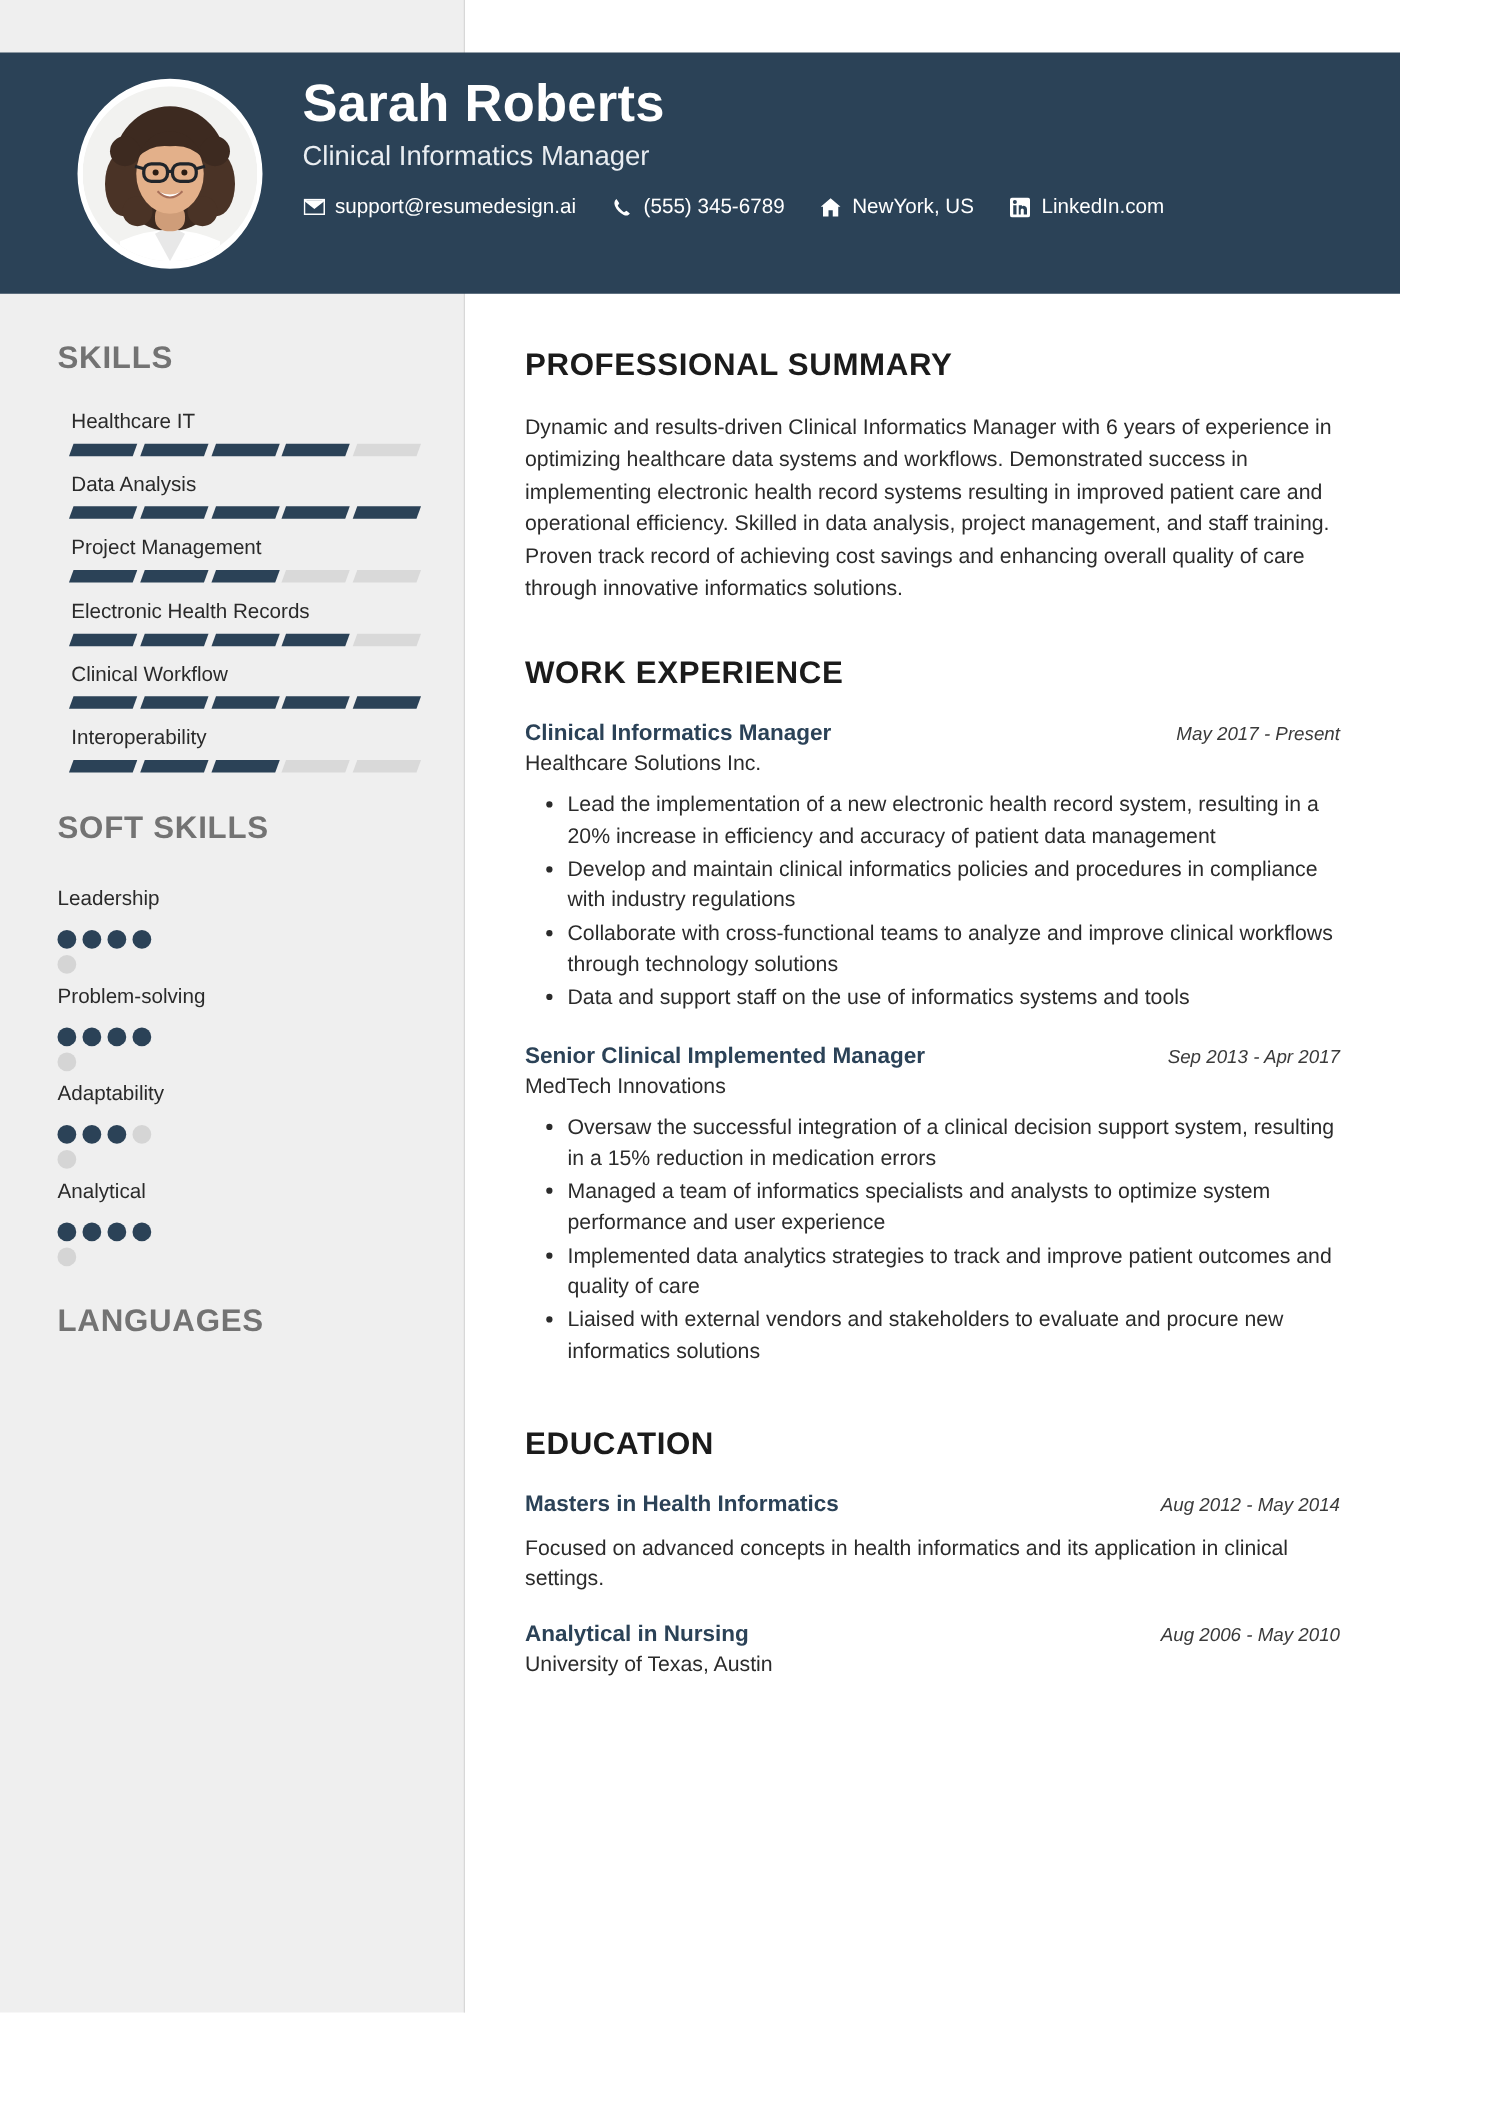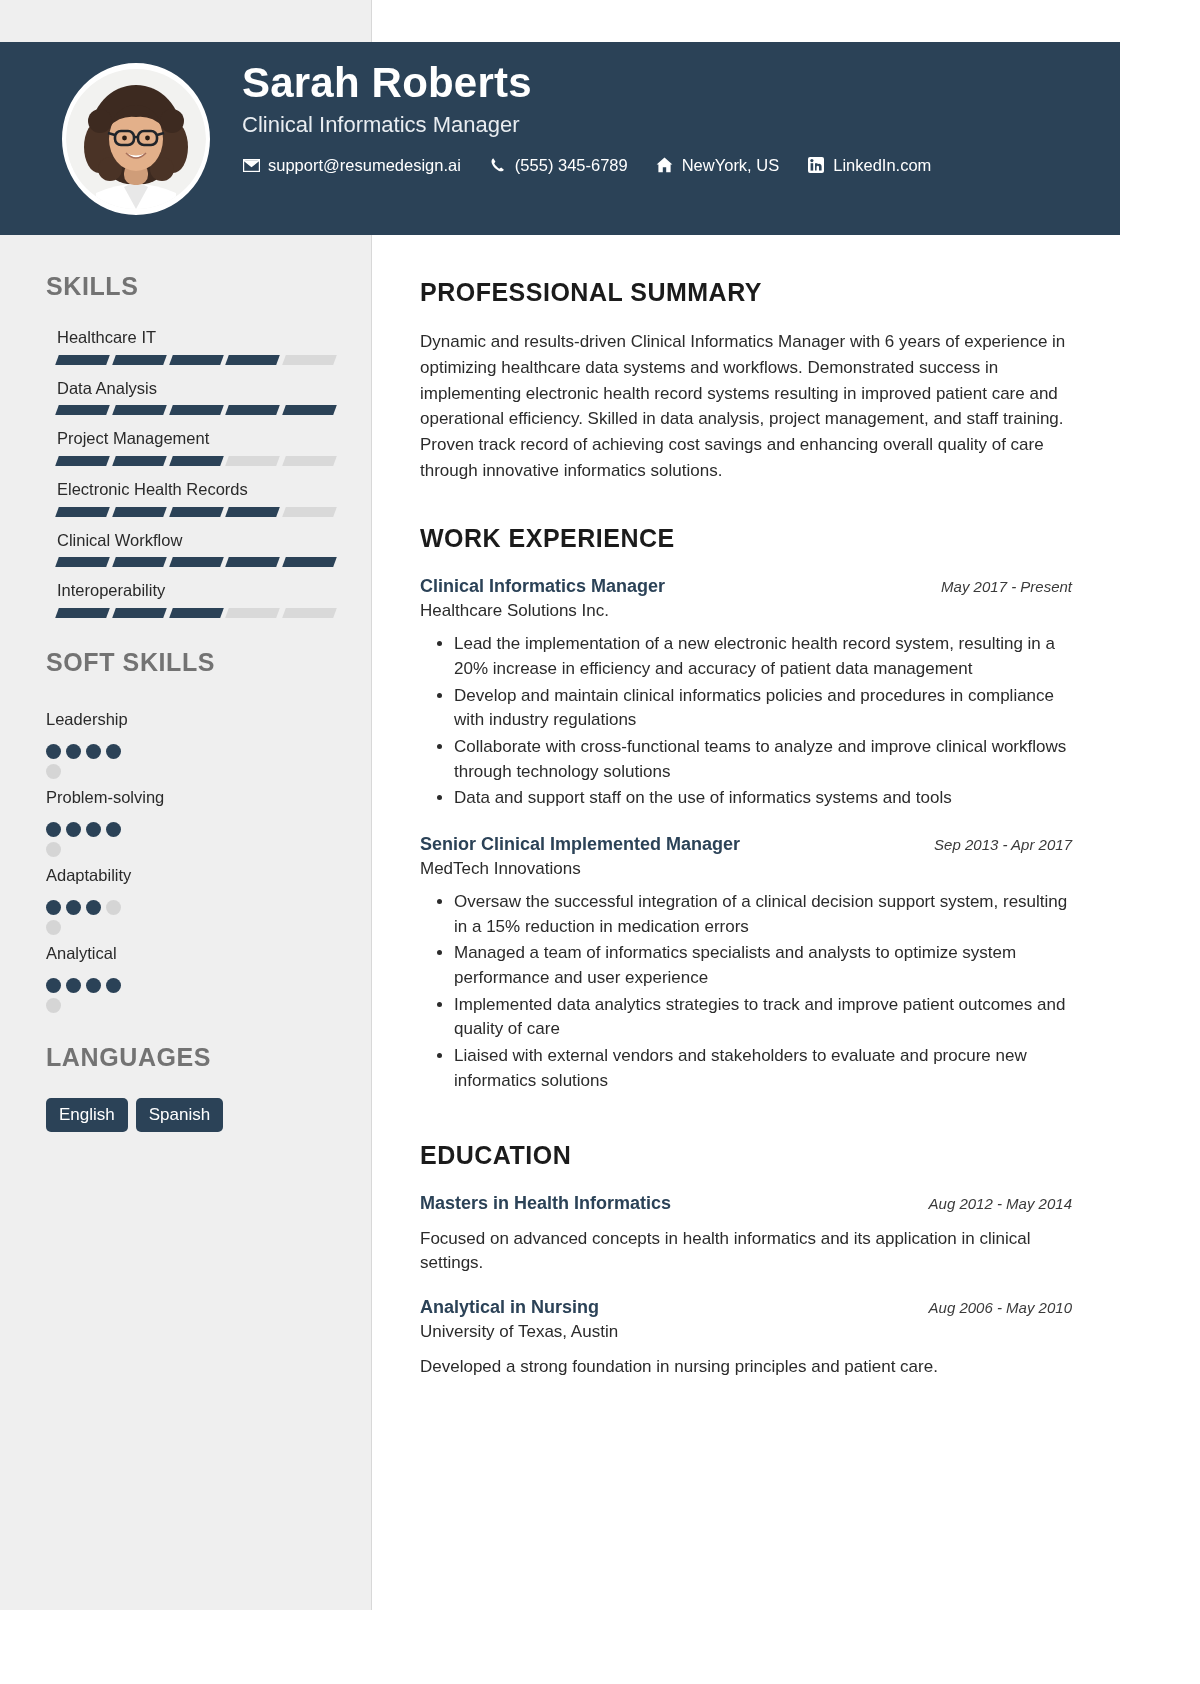--- a/index.html
+++ b/index.html
@@ -50,21 +50,21 @@
   .head-text{position:absolute;left:242px;top:62px;width:840px;}
   .name{
     font-size:42px;font-weight:bold;color:#ffffff;letter-spacing:.2px;
     line-height:1.0;margin:0 0 8px 0;
   }
   .role{
     font-size:22px;color:#e9edf1;font-weight:400;line-height:1.2;margin:0 0 18px 0;
   }
   .contacts{display:flex;align-items:center;gap:0px;flex-wrap:nowrap;}
   .contact{
-    display:flex;align-items:flex-start;gap:8px;
+    display:flex;align-items:center;gap:8px;
     color:#ffffff;font-size:16.5px;margin-right:28px;white-space:nowrap;
   }
   .contact .ci{display:inline-flex;width:18px;height:18px;align-items:center;justify-content:center;}
   .contact .ci svg{display:block;}
   
   .leftcol{position:absolute;left:46px;top:272px;width:290px;}
   .side-head{
     font-size:25px;font-weight:bold;color:#737373;letter-spacing:.6px;
     margin:0 0 26px 0;text-transform:uppercase;
   }
@@ -327,24 +327,20 @@
                 <div class="dot on"></div>
                 <div class="dot on"></div>
                 <div class="dot"></div>
               </div>
             </div>
           </div>
       </div>
 
       <div style="margin-top:30px;">
         <div class="side-head">LANGUAGES</div>
-        <div class="langs" id="lang-list">
-            <div class="lang">English</div>
-            <div class="lang">Spanish</div>
-          </div>
       </div>
 
     </div>
 
     <div class="rightcol">
 
       <div class="sec-head">PROFESSIONAL SUMMARY</div>
       <div class="summary">Dynamic and results-driven Clinical Informatics Manager with 6 years of experience in optimizing healthcare data systems and workflows. Demonstrated success in implementing electronic health record systems resulting in improved patient care and operational efficiency. Skilled in data analysis, project management, and staff training. Proven track record of achieving cost savings and enhancing overall quality of care through innovative informatics solutions.</div>
 
       <div class="sec-head">WORK EXPERIENCE</div>
@@ -387,21 +383,20 @@
               <div class="entry-date">Aug 2012 - May 2014</div>
             </div>
             <div class="edu-desc">Focused on advanced concepts in health informatics and its application in clinical settings.</div>
           </div>
           <div class="edu-entry">
             <div class="entry-top">
               <div class="entry-title">Analytical in Nursing</div>
               <div class="entry-date">Aug 2006 - May 2010</div>
             </div>
             <div class="entry-org">University of Texas, Austin</div>
-            <div class="edu-desc">Developed a strong foundation in nursing principles and patient care.</div>
           </div>
         </div>
 
     </div>
 
   </div>
   <div class="sheet-shadow"></div>
 </div>
 
 </body></html>

